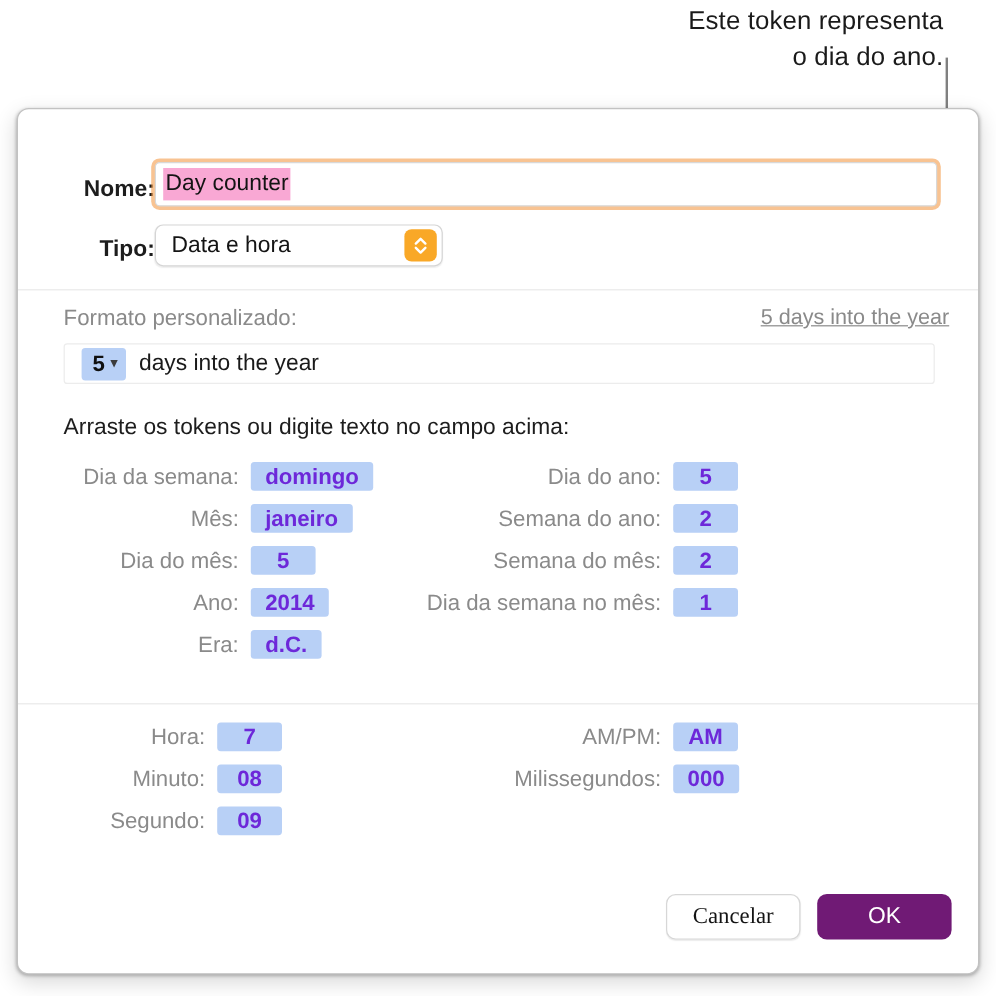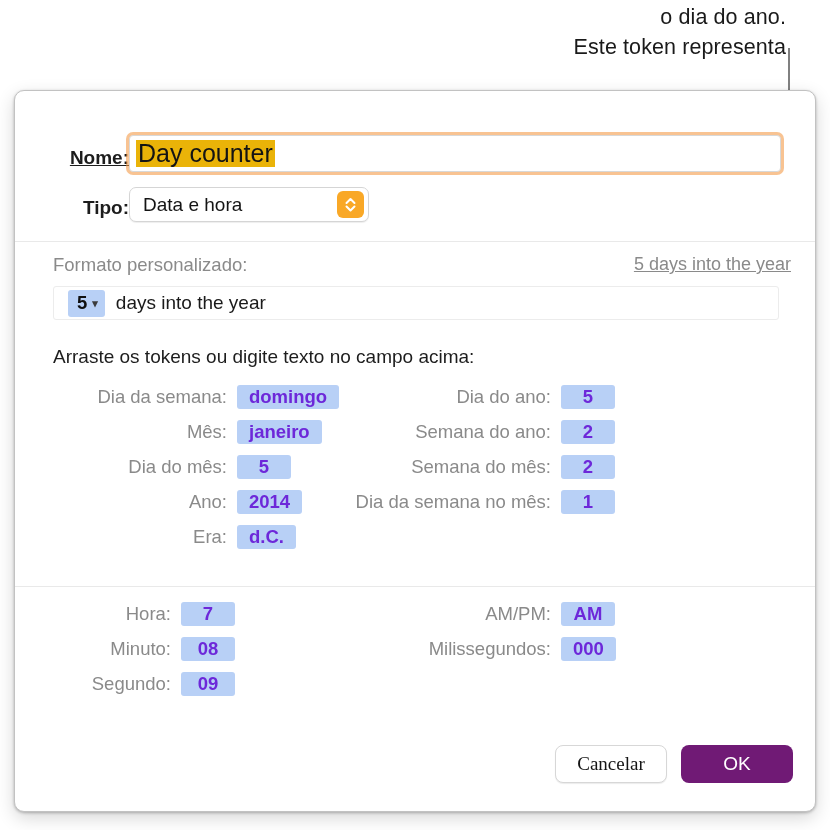--- a/index.html
+++ b/index.html
@@ -70,42 +70,42 @@
   #sep-bot   { top: 495px; }
 
   
   .row-label {
     position: absolute;
     text-align: right;
     font-size: 19px;
     font-weight: bold;
     color: #1d1d1d;
   }
-  #label-nome { left: 18px; top: 56px; width: 96px; text-decoration: underline; }
+  #label-nome { left: 18px; top: 56px; width: 96px; }
   #label-tipo { left: 18px; top: 106px; width: 96px; }
 
   #name-field {
     position: absolute;
     left: 114px;
     top: 44px;
     width: 652px;
     height: 37px;
     background: #ffffff;
     border: 1px solid #d8d8d8;
     border-radius: 4px;
     box-sizing: border-box;
     box-shadow: 0 0 0 3px rgba(243,145,56,0.55);
     display: flex;
     align-items: center;
     padding-left: 6px;
   }
   #name-value {
-    font-size: 25px;
+    font-size: 19px;
     color: #141414;
-    background: #eab308;
+    background: #f9a8d4;
     padding: 2px 2px 3px 2px;
     line-height: 22px;
   }
 
   #type-select {
     position: absolute;
     left: 114px;
     top: 96px;
     width: 240px;
     height: 35px;
@@ -194,21 +194,21 @@
   #drag-hint {
     position: absolute;
     left: 38px;
     top: 255px;
     font-size: 19px;
     color: #1d1d1d;
   }
 
   
   .tok-col { position: absolute; }
-  #col-left  { left: 0px;   top: 288px; width: 330px; padding-left: 28px; }
+  #col-left  { left: 0px;   top: 288px; width: 330px; }
   #col-right { left: 330px; top: 288px; width: 352px; }
   #col-time-left  { left: 0px;   top: 505px; width: 290px; margin-left: 12px; }
   #col-time-right { left: 290px; top: 505px; width: 392px; }
 
   .tok-row {
     display: flex;
     align-items: center;
     height: 35px;
   }
   .tok-label {
@@ -275,22 +275,22 @@
     align-items: center;
     justify-content: center;
     font-family: "Liberation Sans", sans-serif;
     cursor: default;
   }
 </style>
 </head>
 <body>
 
 <div id="callout-text">
+  <div>Este token representa</div>
   <div>o dia do ano.</div>
-  <div>Este token representa</div>
 </div>
 <div id="callout-line-v"></div>
 <div id="callout-line-h"></div>
 
 <div id="dialog">
 
   <div class="row-label" id="label-nome">Nome:</div>
   <div id="name-field">
     <span id="name-value">Day counter</span>
   </div>

